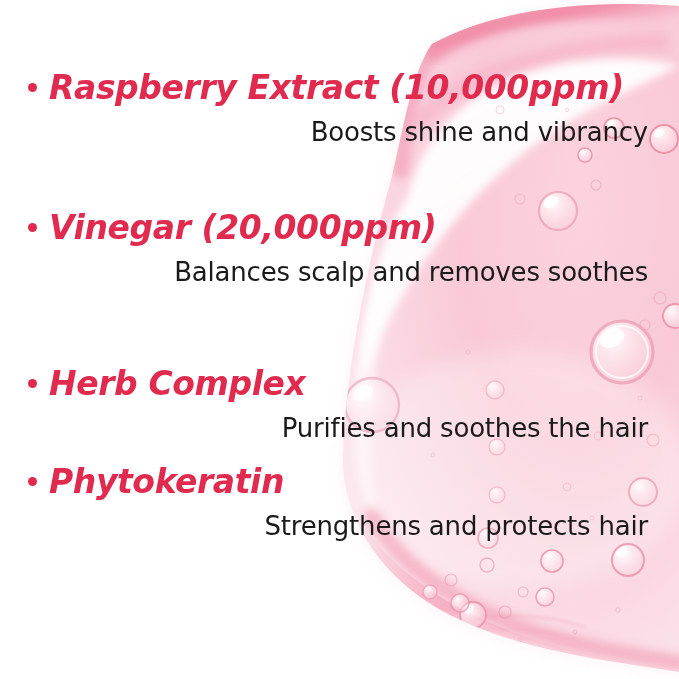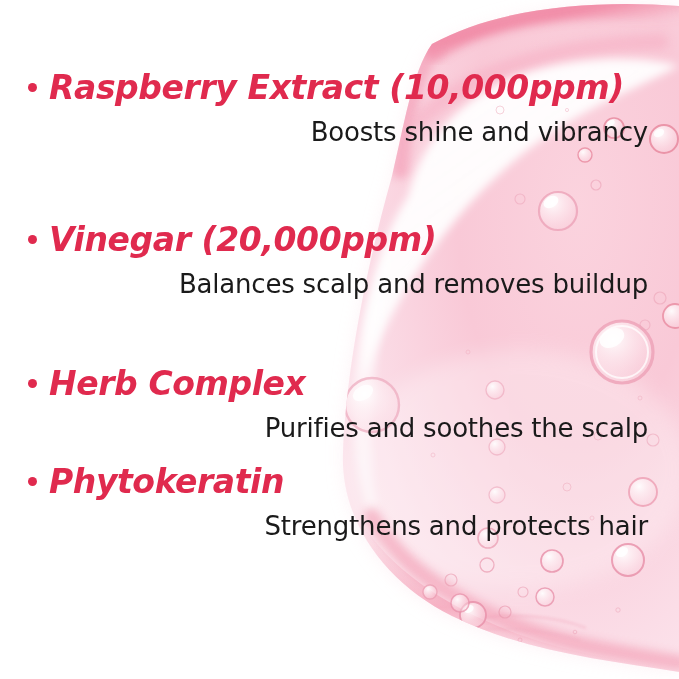--- a/index.html
+++ b/index.html
@@ -36,21 +36,21 @@
     margin: 0;
     padding: 4px;
     list-style: none;
   }
   .ingredient-item {
     position: absolute;
     left: 28px;
     width: 620px;
   }
   .item-0 { top: 68px; }
-  .item-1 { top: 220px; }
+  .item-1 { top: 208px; }
   .item-2 { top: 364px; }
   .item-3 { top: 462px; }
 
   .heading-row {
     display: flex;
     align-items: baseline;
     gap: 12px;
     white-space: nowrap;
   }
   .bullet-dot {
@@ -352,29 +352,29 @@
         <span class="ingredient-heading">Raspberry Extract (10,000ppm)</span>
       </div>
       <div class="ingredient-desc">Boosts shine and vibrancy</div>
     </li>
 
     <li class="ingredient-item item-1">
       <div class="heading-row">
         <span class="bullet-dot"></span>
         <span class="ingredient-heading">Vinegar (20,000ppm)</span>
       </div>
-      <div class="ingredient-desc">Balances scalp and removes buildup</div>
+      <div class="ingredient-desc">Balances scalp and removes soothes</div>
     </li>
 
     <li class="ingredient-item item-2">
       <div class="heading-row">
         <span class="bullet-dot"></span>
         <span class="ingredient-heading">Herb Complex</span>
       </div>
-      <div class="ingredient-desc">Purifies and soothes the scalp</div>
+      <div class="ingredient-desc">Purifies and soothes the hair</div>
     </li>
 
     <li class="ingredient-item item-3">
       <div class="heading-row">
         <span class="bullet-dot"></span>
         <span class="ingredient-heading">Phytokeratin</span>
       </div>
       <div class="ingredient-desc">Strengthens and protects hair</div>
     </li>
 

